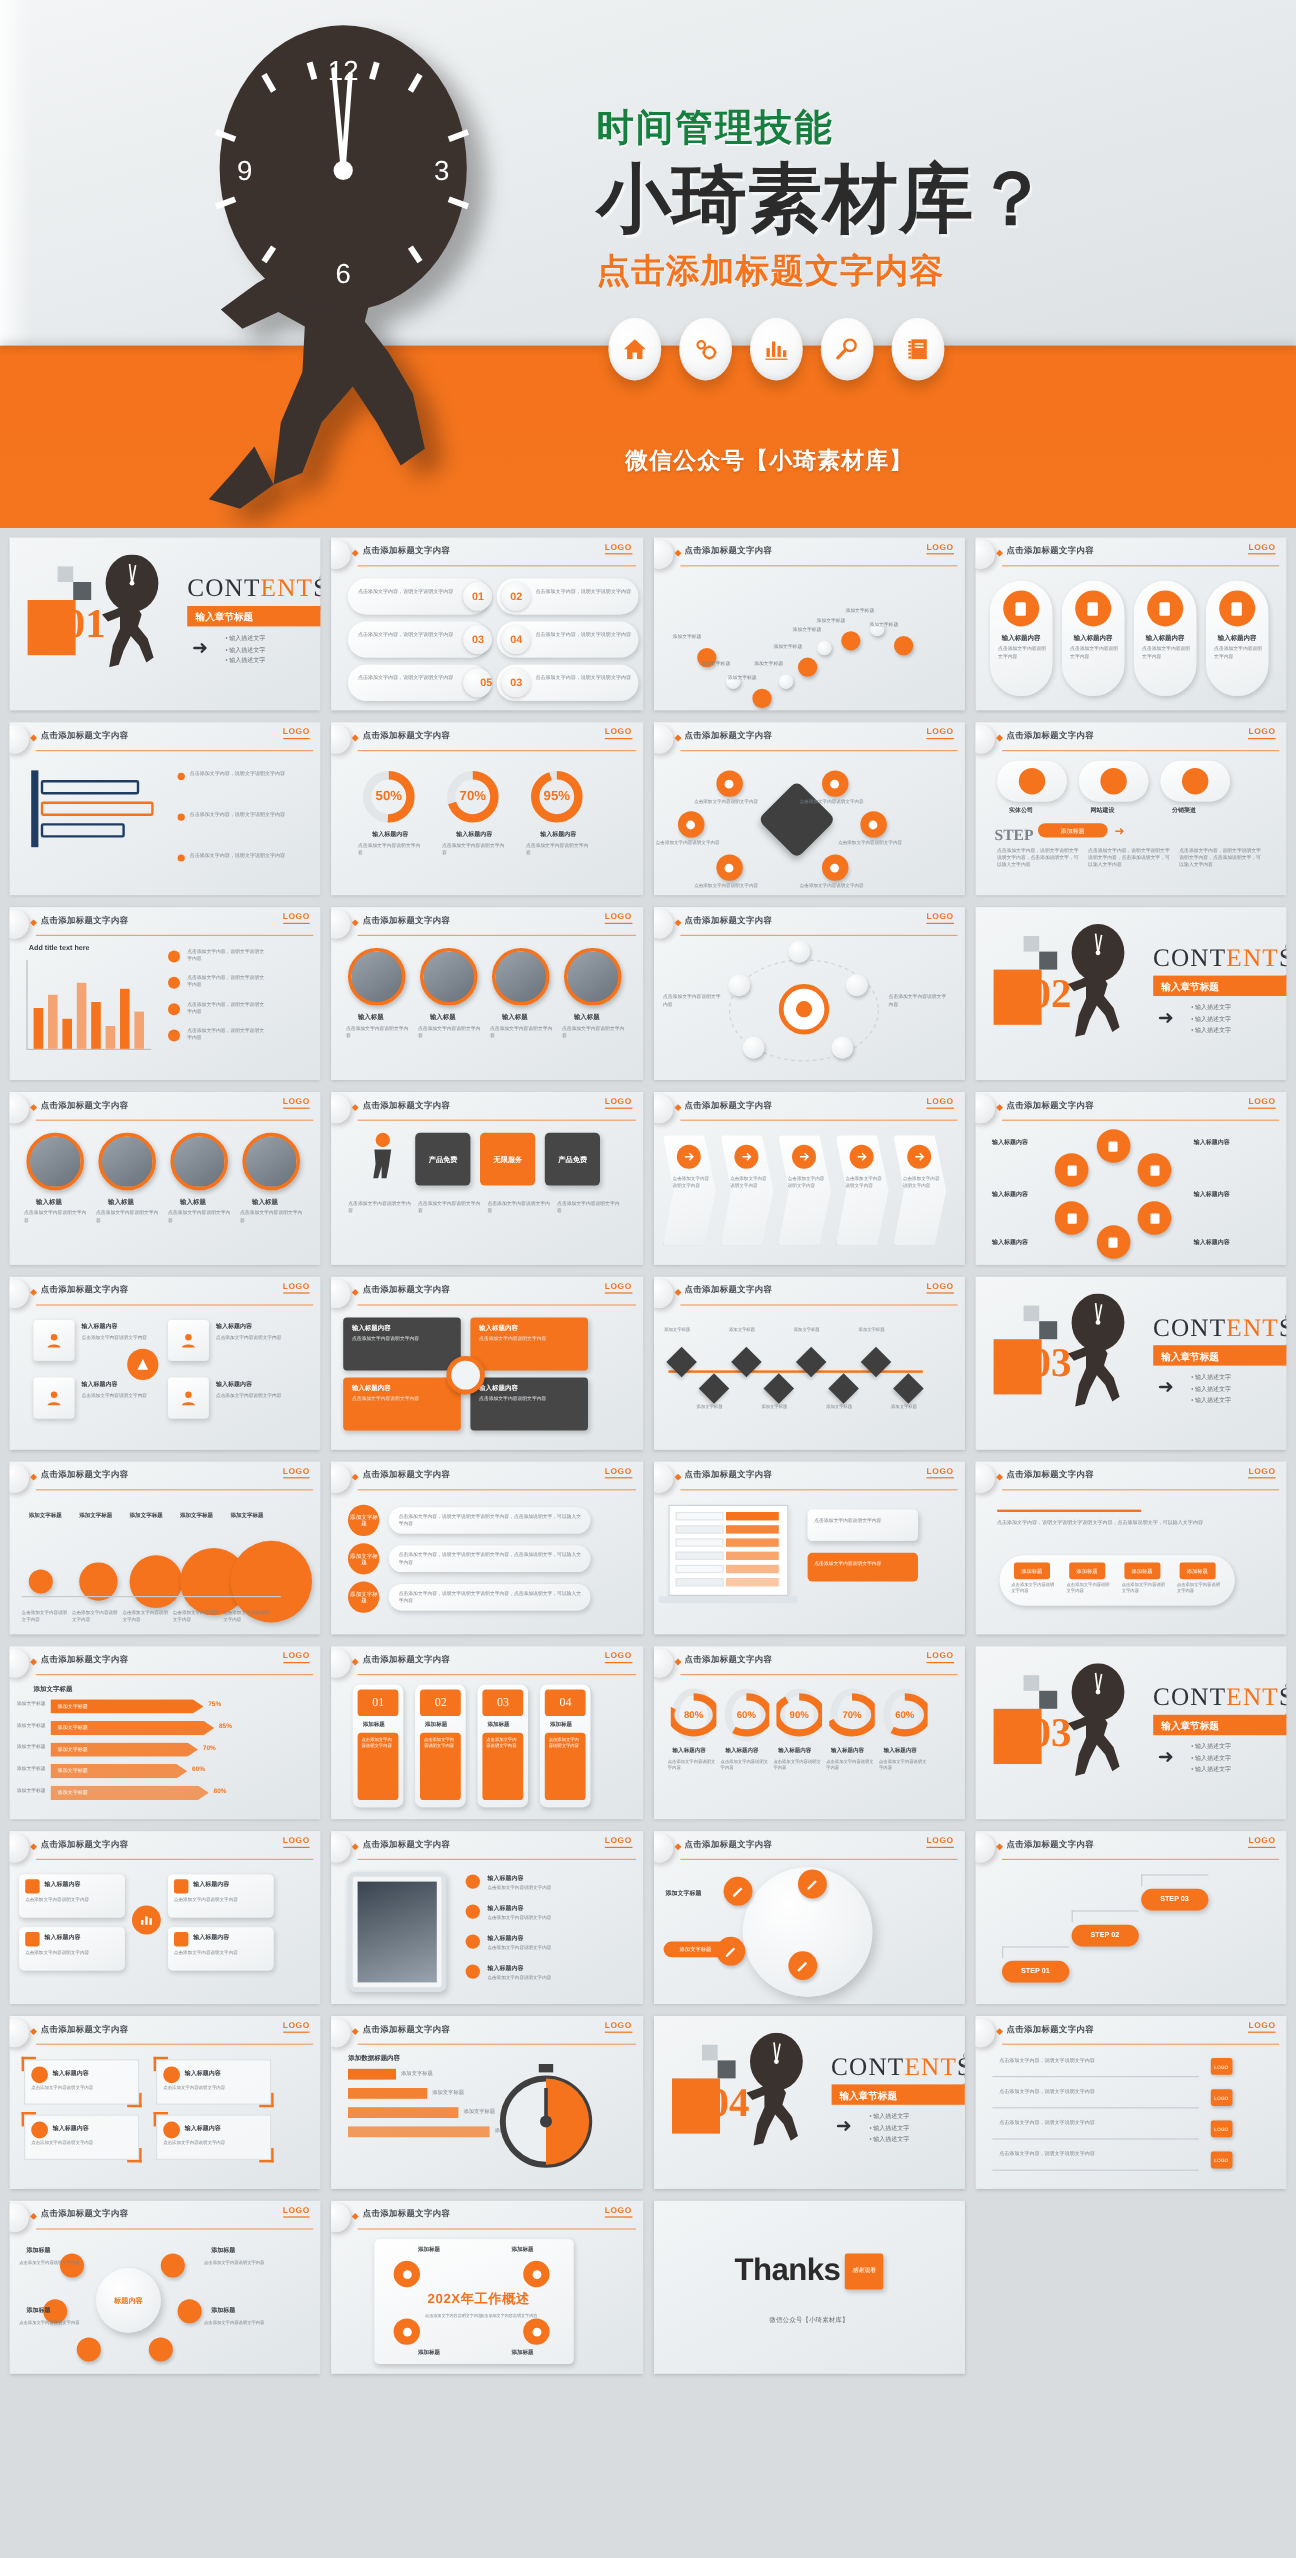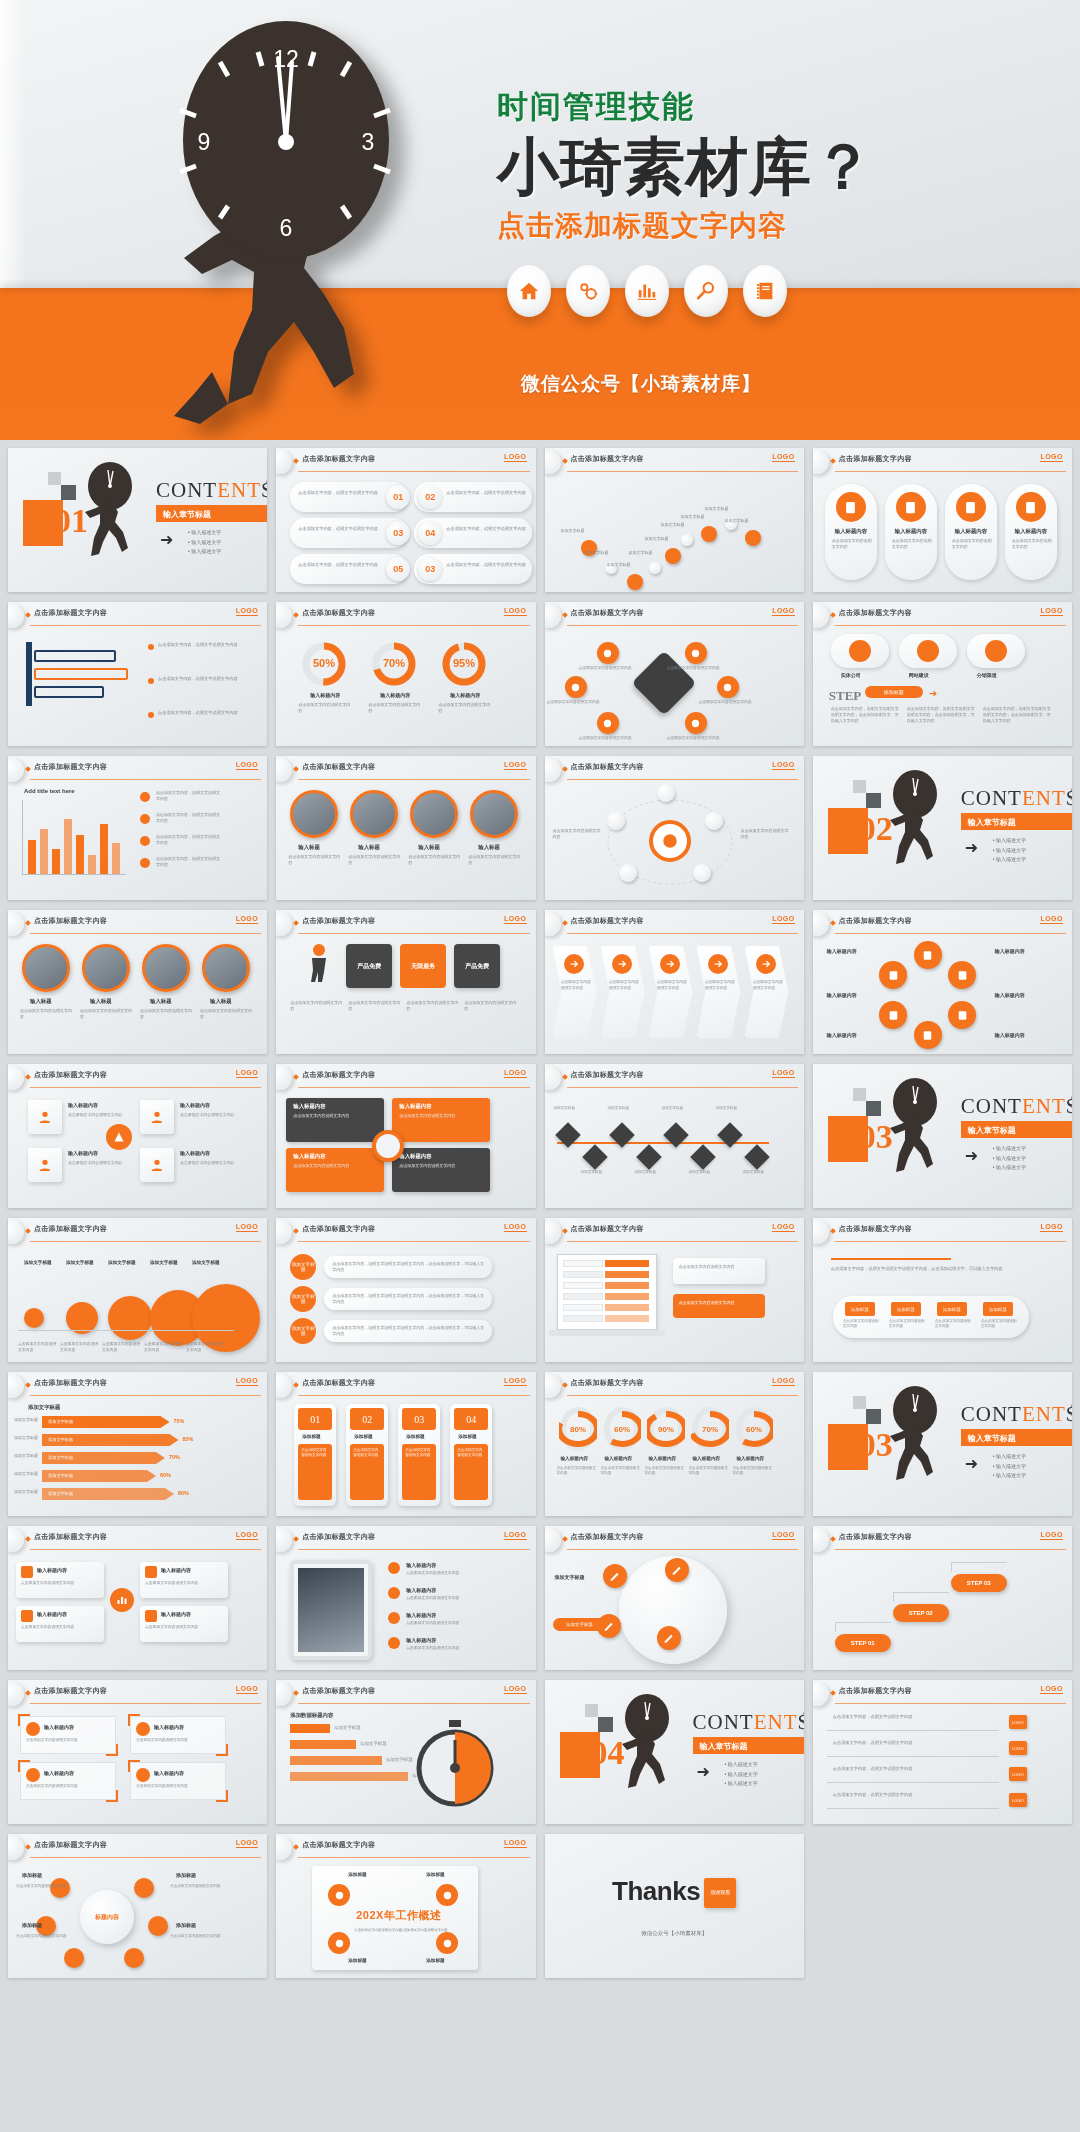--- a/index.html
+++ b/index.html
@@ -306,21 +306,21 @@
         <div class="wcard" style="position:absolute;left:138px;top:44px;width:118px;height:30px;border-radius:15px"></div>
         <div class="o-circle" style="position:absolute;left:142px;top:47px;width:24px;height:24px;
             background:radial-gradient(circle at 35% 30%,#fff,#e6e9eb);box-shadow:0 1px 3px rgba(0,0,0,.2);
             display:flex;align-items:center;justify-content:center">
             <span style="font-size:9px;font-weight:bold;color:#f4731c">04</span>
         </div>
         <div class="mini" style="position:absolute;left:170px;top:52px;width:86px;font-size:4.2px">点击添加文字内容，说明文字说明文字内容</div>
         <div class="wcard" style="position:absolute;left:14px;top:80px;width:118px;height:30px;border-radius:15px"></div>
         <div class="o-circle" style="position:absolute;left:110px;top:83px;width:24px;height:24px;
             background:radial-gradient(circle at 35% 30%,#fff,#e6e9eb);box-shadow:0 1px 3px rgba(0,0,0,.2);
-            display:flex;align-items:center;justify-content:center">
+            display:flex;align-items:center;justify-content:flex-end">
             <span style="font-size:9px;font-weight:bold;color:#f4731c">05</span>
         </div>
         <div class="mini" style="position:absolute;left:22px;top:88px;width:86px;font-size:4.2px">点击添加文字内容，说明文字说明文字内容</div>
         <div class="wcard" style="position:absolute;left:138px;top:80px;width:118px;height:30px;border-radius:15px"></div>
         <div class="o-circle" style="position:absolute;left:142px;top:83px;width:24px;height:24px;
             background:radial-gradient(circle at 35% 30%,#fff,#e6e9eb);box-shadow:0 1px 3px rgba(0,0,0,.2);
             display:flex;align-items:center;justify-content:center">
             <span style="font-size:9px;font-weight:bold;color:#f4731c">03</span>
         </div>
         <div class="mini" style="position:absolute;left:170px;top:88px;width:86px;font-size:4.2px">点击添加文字内容，说明文字说明文字内容</div>

